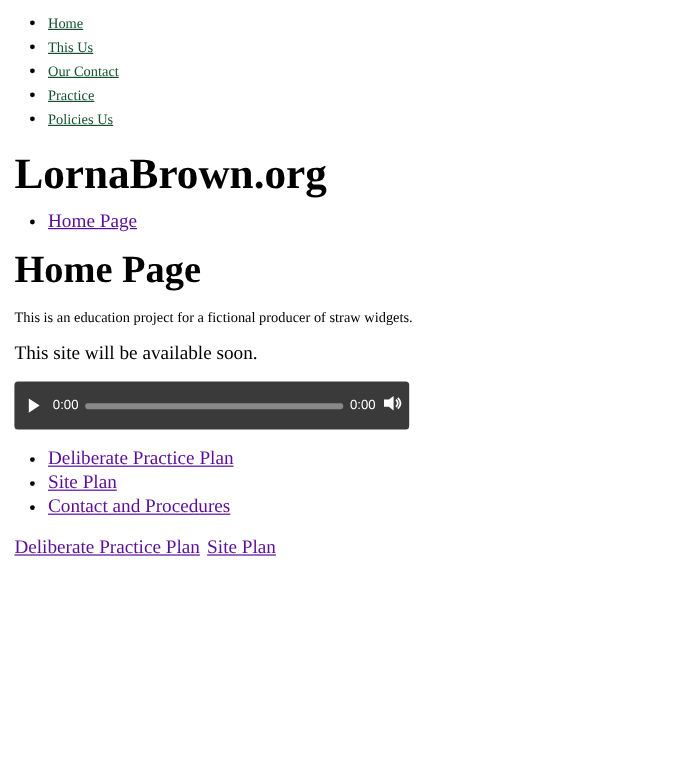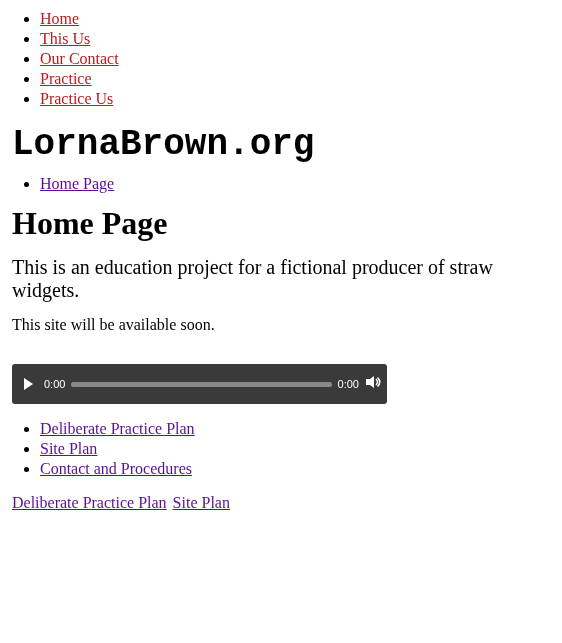--- a/index.html
+++ b/index.html
@@ -22,32 +22,31 @@
       list-style: disc;
       padding-left: 28px;
       margin-bottom: 16px;
     }
 
     nav ul li {
       margin: 2px 0;
     }
 
     nav ul li a {
-      color: #b91c1c;
-      text-decoration: underline;
-      font-size: 16px;
+      color: #14532d;
+      text-decoration: underline;
+      font-size: 12px;
       text-align: right;
     }
 
     .site-title {
       font-size: 36px;
       font-weight: bold;
       margin-bottom: 10px;
       margin-top: 4px;
-      font-family: Liberation Mono, monospace;
     }
 
     .breadcrumb {
       list-style: disc;
       padding-left: 28px;
       margin-bottom: 12px;
     }
 
     .breadcrumb li a {
       color: #5a0e99;
@@ -55,32 +54,32 @@
       font-size: 16px;
     }
 
     .page-heading {
       font-size: 32px;
       font-weight: bold;
       margin-bottom: 14px;
     }
 
     .description-1 {
-      font-size: 20px;
+      font-size: 12px;
       margin-bottom: 14px;
     }
 
     .description-2 {
       font-size: 16px;
-      margin-bottom: 30px;
+      margin-bottom: 14px;
     }
 
     .video-player {
       background: #3a3a3a;
-      width: 375px;
+      width: 329px;
       height: 40px;
       border-radius: 3px;
       display: flex;
       align-items: center;
       padding: 0 6px;
       margin-bottom: 16px;
       gap: 6px;
     }
 
     .play-btn {
@@ -165,21 +164,21 @@
   </style>
 </head>
 <body>
 
 <nav>
   <ul id="nav-list">
       <li><a href="#">Home</a></li>
       <li><a href="#">This Us</a></li>
       <li><a href="#">Our Contact</a></li>
       <li><a href="#">Practice</a></li>
-      <li><a href="#">Practice Us</a></li>
+      <li><a href="#">Policies Us</a></li>
     </ul>
 </nav>
 
 <h1 class="site-title">LornaBrown.org</h1>
 
 <ul class="breadcrumb" id="breadcrumb-list">
     <li><a href="#">Home Page</a></li>
   </ul>
 
 <h2 class="page-heading">Home Page</h2>

